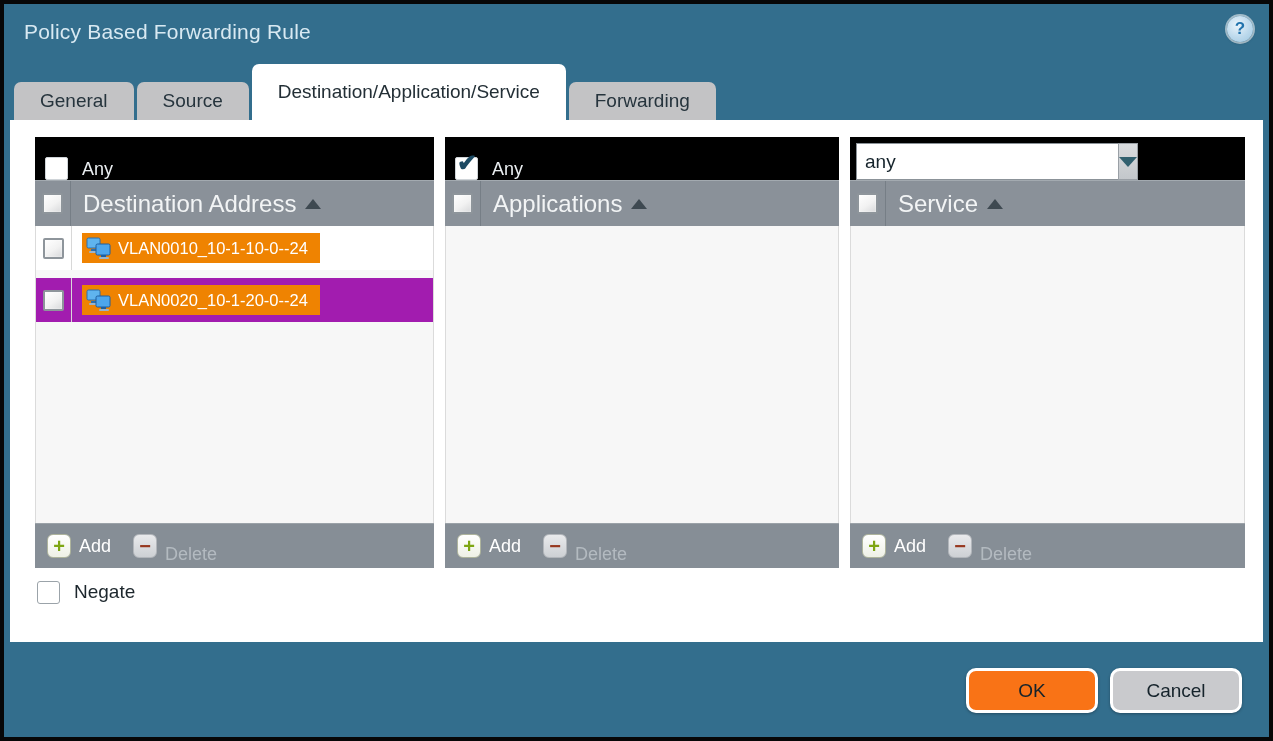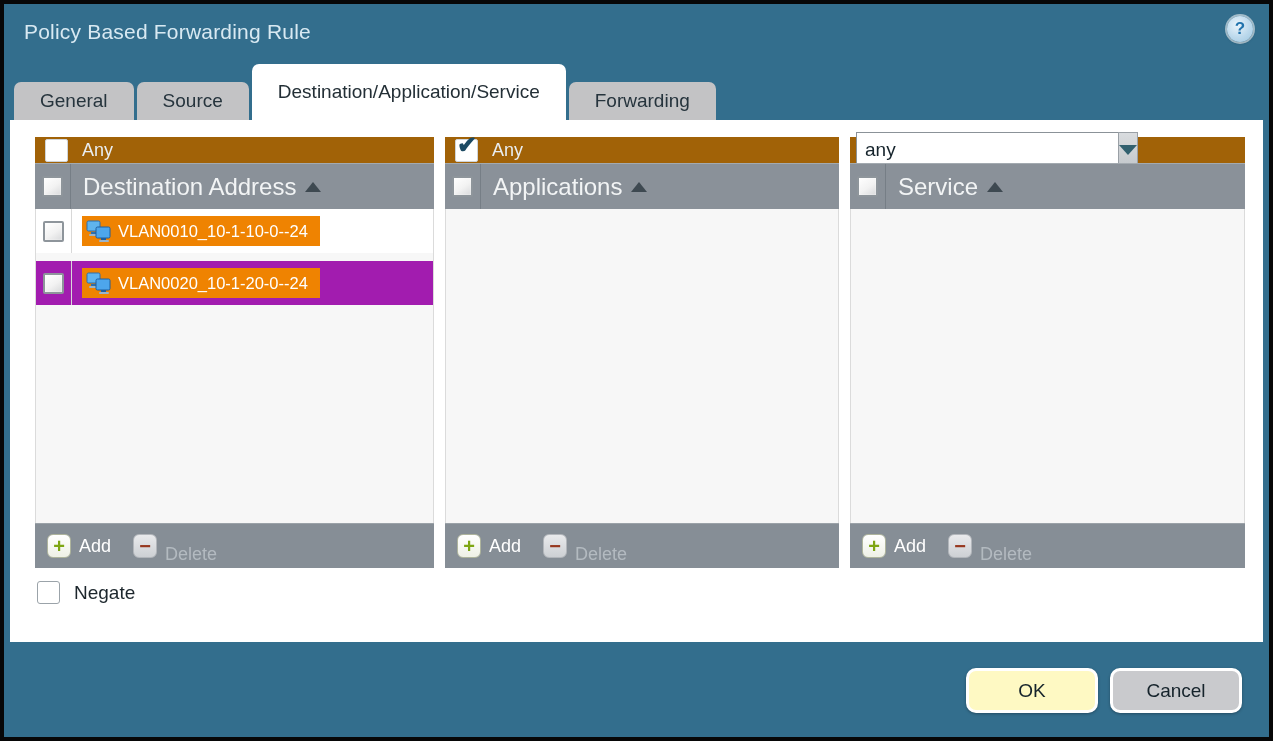--- a/index.html
+++ b/index.html
@@ -53,22 +53,22 @@
   
   .col {
     position: absolute; top: 17px; height: 431px;
     display: flex; flex-direction: column;
   }
   .col-dest  { left: 25px;  width: 399px; }
   .col-apps  { left: 435px; width: 394px; }
   .col-svc   { left: 840px; width: 395px; }
 
   .any-bar {
-    height: 26px; background: #a16207; flex: 0 0 auto;
-    display: flex; align-items: center; padding: 0 10px; gap: 14px;
+    height: 43px; background: #000000; flex: 0 0 auto;
+    display: flex; align-items: flex-end; padding: 0 10px; gap: 14px;
   }
   .any-label { color: #E9EDF0; font-size: 18px; }
 
   .cb-flat {
     width: 23px; height: 23px; background: #FFFFFF;
     border: 1px solid #cfd4d8; border-radius: 2px; position: relative;
     cursor: pointer; flex: 0 0 auto;
   }
   .cb-flat .check {
     position: absolute; left: 1px; top: -7px;
@@ -156,37 +156,37 @@
   }
   .dd-arrow {
     width: 0; height: 0;
     border-left: 9px solid transparent; border-right: 9px solid transparent;
     border-top: 10px solid #31606F;
   }
 
   
   .negate-row {
     position: absolute; left: 27px; top: 461px;
-    display: flex; align-items: center; gap: 14px;
+    display: flex; align-items: flex-start; gap: 14px;
   }
   .negate-cb {
     width: 23px; height: 23px; background: #fff;
     border: 1px solid #9BA3A9; border-radius: 3px; cursor: pointer;
   }
   .negate-label { font-size: 19px; color: #1C262C; }
 
   
   .btn {
     position: absolute; top: 664px; width: 132px; height: 45px;
     border: 3px solid #FFFFFF; border-radius: 10px;
     font-family: "Liberation Sans", sans-serif; font-size: 19px; color: #15232B;
     display: flex; align-items: center; justify-content: center;
     cursor: pointer; box-shadow: 0 1px 3px rgba(0,0,0,0.3);
   }
-  .btn-ok { left: 962px; background: #fef9c3; }
+  .btn-ok { left: 962px; background: #f97316; }
   .btn-cancel { left: 1106px; background: #C9CACD; }
 </style>
 </head>
 <body>
 
 <div class="dialog">
 
   <div class="title">Policy Based Forwarding Rule</div>
   <div class="help-icon">?</div>
 

